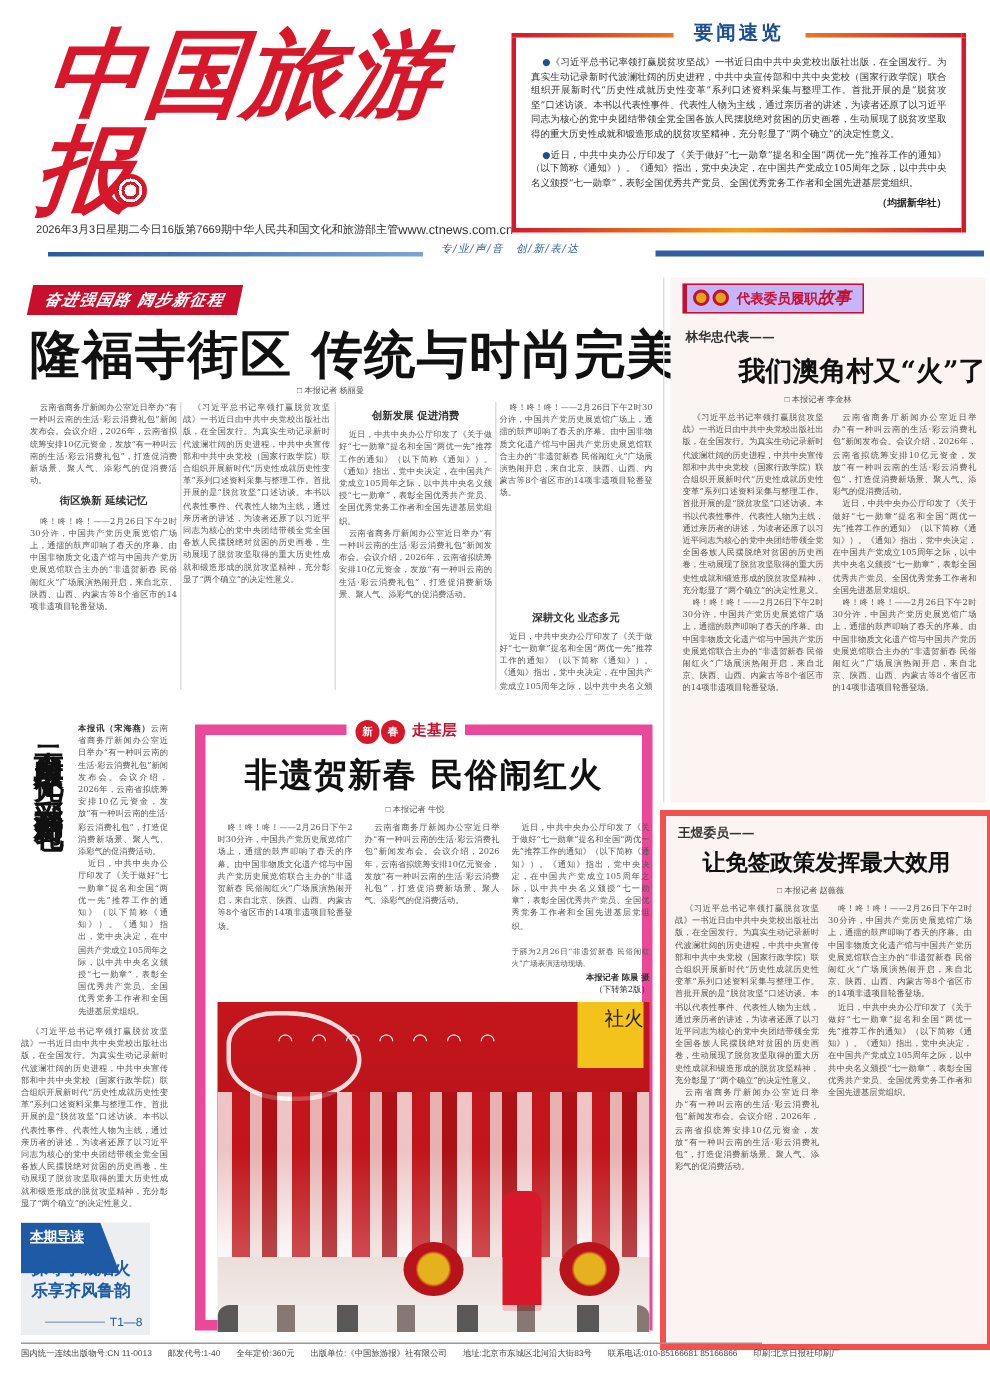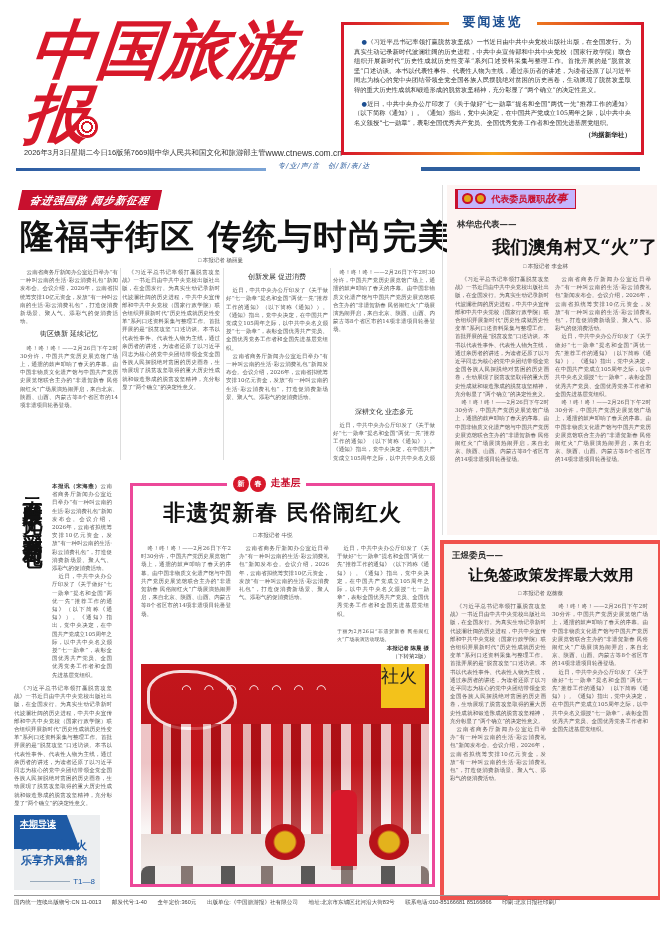--- a/index.html
+++ b/index.html
@@ -8,56 +8,56 @@
 
   
   .masthead { position: absolute; left: 0; top: 0; width: 330px; height: 160px; }
   .logo-cn { position: absolute; left: 28px; top: 18px; font-family: "DejaVu Serif", serif; font-size: 64px; font-weight: bold; color: #d7182a; letter-spacing: 2px; font-style: italic; line-height: 1; transform: skewX(-6deg); }
   .logo-emblem { position: absolute; left: 76px; top: 116px; width: 22px; height: 22px; border-radius: 50%; border: 2px solid #d7182a; background: radial-gradient(circle at 50% 50%, #fff 0 4px, #d7182a 4px 6px, #fff 6px 8px, #d7182a 8px); }
   .logo-en { position: absolute; left: 104px; top: 118px; font-family: "Liberation Serif", serif; font-size: 16px; font-weight: bold; color: #333; letter-spacing: 0.5px; }
   .dateline { position: absolute; left: 24px; top: 148px; width: 300px; font-family: "Liberation Sans", sans-serif; font-size: 7.4px; color: #333; white-space: nowrap; display: flex; justify-content: space-between; }
   .dateline .url { font-size: 8.5px; }
 
   
-  .slogan-bar { position: absolute; left: 16px; top: 163px; width: 624px; height: 10px; }
+  .slogan-bar { position: absolute; left: 32px; top: 163px; width: 624px; height: 10px; }
   .slogan-bar .line-l { position: absolute; left: 0; top: 5px; width: 250px; height: 3px; background: linear-gradient(90deg, #2a5aa0, #7ba4d6); }
   .slogan-bar .line-r { position: absolute; left: 405px; top: 4px; width: 219px; height: 4px; background: #2f5f9e; }
   .slogan-bar .text { position: absolute; left: 262px; top: -2px; font-size: 7px; color: #2f5f9e; letter-spacing: 1px; white-space: nowrap; font-style: italic; }
 
   
   .brief { position: absolute; left: 341px; top: 22px; width: 303px; height: 133px; border: 3px solid; border-image: linear-gradient(90deg, #d7182a, #f5a01a 50%, #d7182a) 1; padding: 12px 10px 6px 10px; background: #fff; }
   .brief-title { position: absolute; top: -12px; left: 50%; transform: translateX(-50%); background: #fff; padding: 0 14px; font-size: 13px; font-weight: bold; color: #1d4f91; letter-spacing: 2px; }
   .brief p { font-size: 6.3px; line-height: 9.6px; color: #333; text-indent: 1.2em; margin-bottom: 4px; text-align: justify; }
   .brief .source { text-align: right; font-weight: bold; font-size: 6.6px; color: #222; }
   .bullet { color: #1d4f91; }
 
   
   .kicker { position: absolute; left: 20px; top: 190px; height: 20px; padding: 0 10px; background: #c8102e; color: #fff; font-size: 10.5px; font-style: italic; font-weight: bold; line-height: 20px; transform: skewX(-12deg); letter-spacing: 1px; }
   .lead-title { position: absolute; left: 20px; top: 214px; width: 420px; font-size: 34px; font-weight: bold; color: #111; letter-spacing: 1px; white-space: nowrap; }
   .byline { position: absolute; font-family: "Liberation Sans", sans-serif; font-size: 5.5px; color: #555; white-space: nowrap; }
   .col { position: absolute; font-size: 5.5px; line-height: 8.2px; color: #555; text-align: justify; overflow: hidden; }
-  .col .subhead { font-size: 7px; font-weight: normal; color: #333; text-align: center; margin: 5px 0; }
+  .col .subhead { font-size: 7px; font-weight: bold; color: #333; text-align: center; margin: 5px 0; }
   .filler { display: block; text-indent: 1.2em; }
 
   
   .yn-title { position: absolute; left: 22px; top: 482px; width: 24px; font-size: 20px; font-weight: bold; color: #111; line-height: 26px; writing-mode: vertical-rl; letter-spacing: 3px; }
   .guide { position: absolute; left: 14px; top: 815px; width: 86px; height: 75px; background: #eceef0; }
   .guide-tab { position: absolute; left: 0; top: 0; height: 34px; width: 66px; background: #1e5aa5; color: #fff; font-family: "Liberation Sans", sans-serif; font-size: 9px; font-weight: bold; line-height: 18px; padding-left: 6px; clip-path: polygon(0 0, 80% 0, 100% 100%, 0 100%); text-decoration: underline; }
   .guide-line { position: absolute; left: 7px; font-family: "Liberation Sans", sans-serif; font-size: 11px; font-weight: bold; color: #1e5aa5; white-space: nowrap; }
   .guide-pages { position: absolute; right: 5px; bottom: 4px; font-family: "Liberation Sans", sans-serif; font-size: 8px; color: #1e5aa5; }
   .guide-pages::before { content: ""; display: inline-block; width: 40px; height: 1px; background: #9ab; vertical-align: middle; margin-right: 3px; }
 
   
-  .feature { position: absolute; left: 130px; top: 483px; width: 305px; height: 404px; border: 3px solid #ec4899; }
+  .feature { position: absolute; left: 130px; top: 483px; width: 305px; height: 404px; border: 7px solid #ec4899; }
   .feature-tag { position: absolute; left: 94px; top: -10px; background: #fff; padding: 0 6px; font-size: 10px; color: #c8102e; font-weight: bold; white-space: nowrap; }
   .feature-tag .lantern { display: inline-block; width: 16px; height: 16px; border-radius: 50%; background: #d7182a; color: #fff; font-size: 7px; text-align: center; line-height: 16px; margin-right: 1px; }
   .feature-title { position: absolute; left: 0; top: 12px; width: 100%; text-align: center; font-size: 22px; font-weight: bold; color: #111; letter-spacing: 1px; white-space: nowrap; }
   .photo { position: absolute; left: 8px; top: 178px; width: 288px; height: 220px; overflow: hidden; background: linear-gradient(180deg, #c4161c 0%, #b8131a 45%, #e9dcd8 75%, #f5f0ee 100%); }
   .photo .dragon { position: absolute; left: 6px; top: 6px; width: 90px; height: 60px; border-radius: 40% 60% 50% 50%; border: 3px solid #fff; opacity: 0.85; }
-  .photo .banner { position: absolute; right: 4px; top: 0; width: 44px; height: 44px; background: #f3c21b; color: #222; font-size: 18px; text-align: left; line-height: 20px; padding-top: 2px; }
+  .photo .banner { position: absolute; right: 4px; top: 0; width: 44px; height: 44px; background: #f3c21b; color: #222; font-size: 13px; text-align: right; line-height: 20px; padding-top: 2px; }
   .photo .crowd { position: absolute; left: 0; top: 60px; width: 100%; height: 110px; background: repeating-linear-gradient(90deg, #fff 0 10px, #c4161c 10px 22px, #f4e6e4 22px 30px, #a90f14 30px 40px); opacity: 0.75; }
   .photo .drum { position: absolute; bottom: 24px; width: 40px; height: 36px; border-radius: 50%; background: radial-gradient(circle, #e3b21c 0 10px, #b8131a 12px); }
   .photo .drummer { position: absolute; left: 190px; bottom: 14px; width: 26px; height: 80px; background: #d7182a; border-radius: 8px 8px 2px 2px; }
   .photo .heads { position: absolute; left: 0; bottom: 0; width: 100%; height: 18px; background: repeating-linear-gradient(90deg, #333 0 14px, #f2eeec 14px 40px, #6b5a55 40px 52px, #f2eeec 52px 80px); opacity: 0.8; border-radius: 8px 8px 0 0; }
   .photo .fans { position: absolute; left: 40px; top: 18px; font-size: 12px; color: #fff; letter-spacing: 12px; white-space: nowrap; }
 
   
   .rep-box { position: absolute; left: 447px; top: 185px; width: 210px; height: 350px; background: #fcf4f2; }
   .rep-badge { position: absolute; left: 8px; top: 4px; height: 20px; padding: 0 8px 0 4px; border: 1px solid #c8102e; border-left: 3px solid #c8102e; font-size: 9px; font-weight: bold; color: #c8102e; line-height: 18px; white-space: nowrap; background: #c4b5fd; }
   .rep-badge .emb { display: inline-block; width: 11px; height: 11px; border-radius: 50%; background: #e2a61a; border: 2px solid #c8102e; vertical-align: -2px; margin-right: 2px; }

